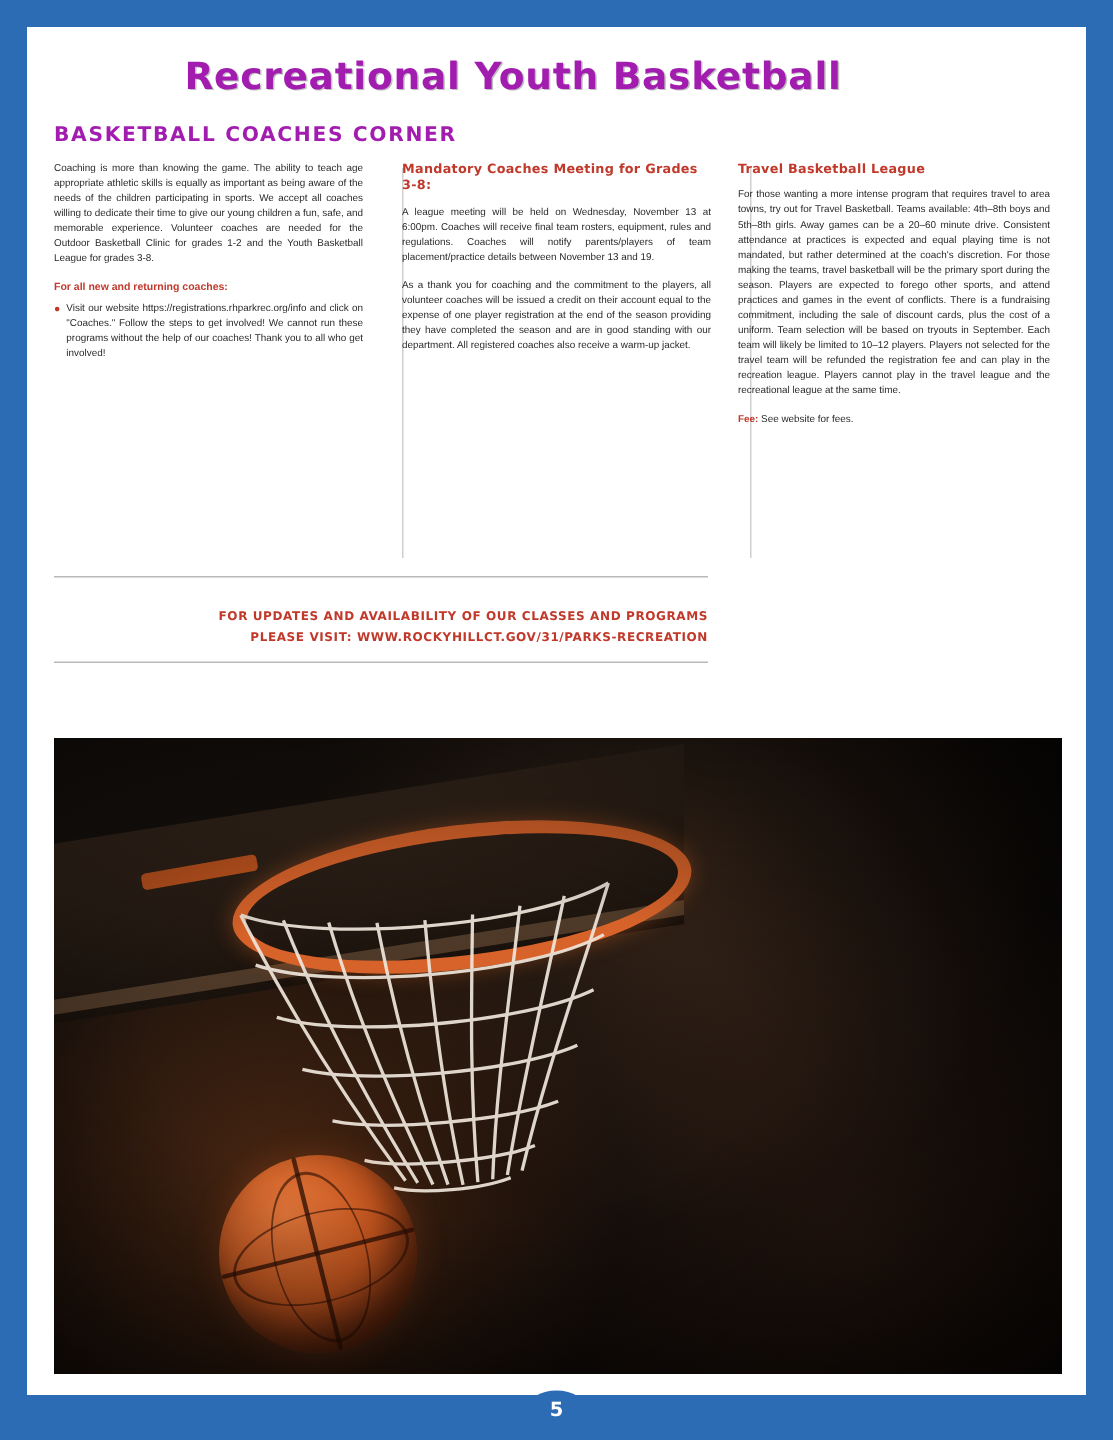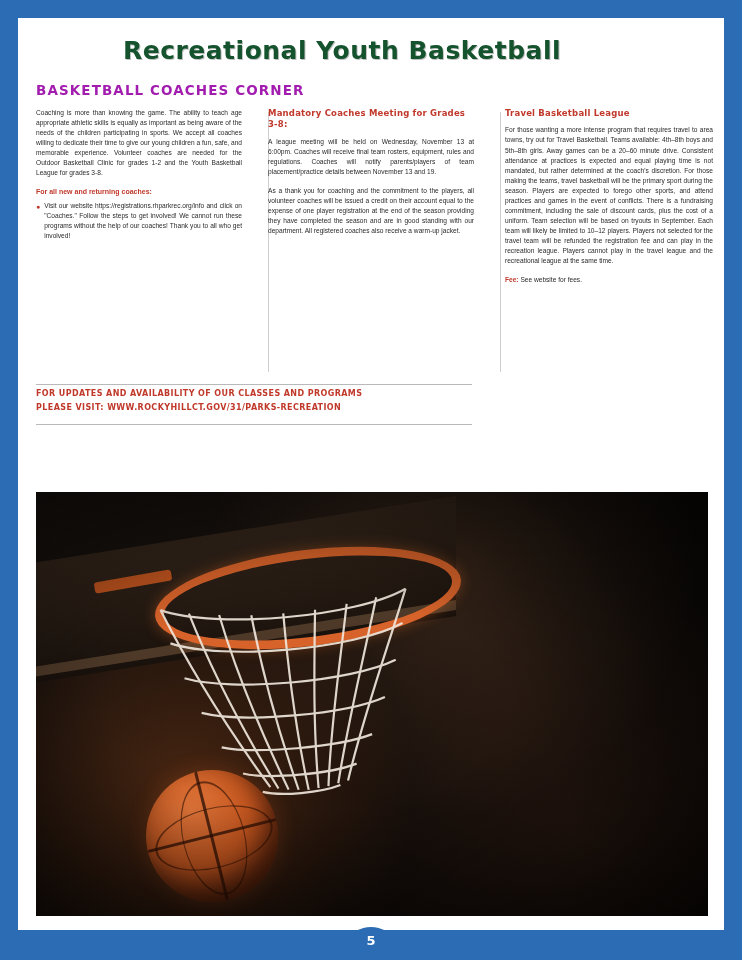--- a/index.html
+++ b/index.html
@@ -21,36 +21,36 @@
     display:flex;align-items:center;justify-content:center;
     font-family:"DejaVu Sans", sans-serif;
   }
 
   .title{
     position:absolute;left:0;top:36px;width:684px;
     text-align:center;
     font-family:"DejaVu Sans", sans-serif;
     font-size:25px;font-weight:bold;
     letter-spacing:0.5px;
-    color:#14532d;
+    color:#a21caf;
     text-shadow:1px 1px 0 rgba(0,0,0,0.25);
   }
 
   .section-head{
     position:absolute;left:36px;top:82px;
     font-family:"DejaVu Sans", sans-serif;
     font-size:13.5px;font-weight:bold;letter-spacing:1.1px;
     color:#a21caf;
   }
 
   .cols{position:absolute;left:36px;top:108px;width:672px;height:268px;}
   .col{position:absolute;top:0;width:206px;}
   .col1{left:0;}
   .col2{left:232px;}
-  .col3{left:469px;width:208px;}
+  .col3{left:456px;width:208px;}
 
   .col h3{
     margin:0 0 6px 0;
     font-family:"DejaVu Sans", sans-serif;
     font-size:8.5px;font-weight:bold;color:#c0392b;letter-spacing:0.2px;
     line-height:1.35;
   }
   .col p{
     margin:0 0 9px 0;
     font-size:6.6px;line-height:1.52;color:#2a2a2a;text-align:justify;
@@ -70,22 +70,22 @@
   .sep{
     position:absolute;left:268px;top:112px;width:1px;height:260px;background:#cfcfcf;
   }
   .sep2{
     position:absolute;left:500px;top:112px;width:1px;height:260px;background:#cfcfcf;
   }
 
   .notice{
     position:absolute;left:36px;top:384px;width:436px;
     border-top:1px solid #b9b9b9;border-bottom:1px solid #b9b9b9;
-    padding:2px 0 9px 0;
-    text-align:left;
+    padding:19px 0 9px 0;
+    text-align:right;
   }
   .notice .ln{
     font-family:"DejaVu Sans", sans-serif;
     font-size:8px;font-weight:bold;color:#c0392b;letter-spacing:0.4px;
     line-height:1.75;
   }
   .notice .ln.link{color:#2f6fb3;text-decoration:underline;}
 
   .photo{
     position:absolute;left:36px;top:492px;width:672px;height:424px;

